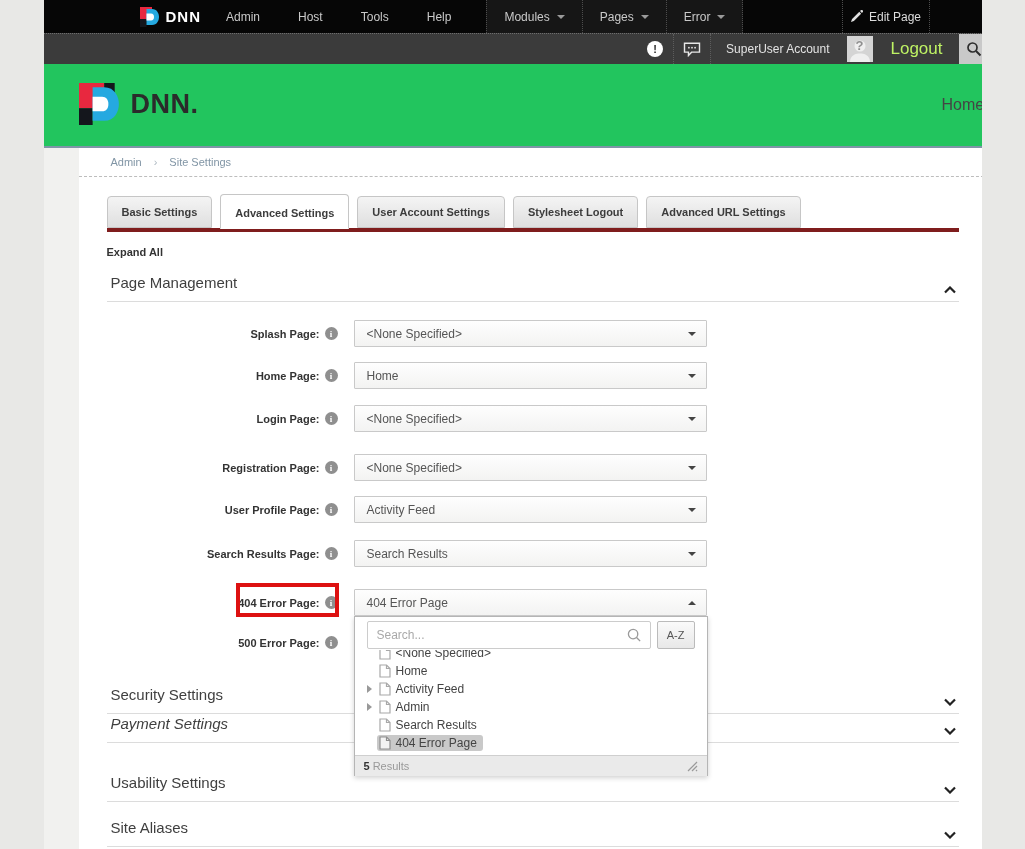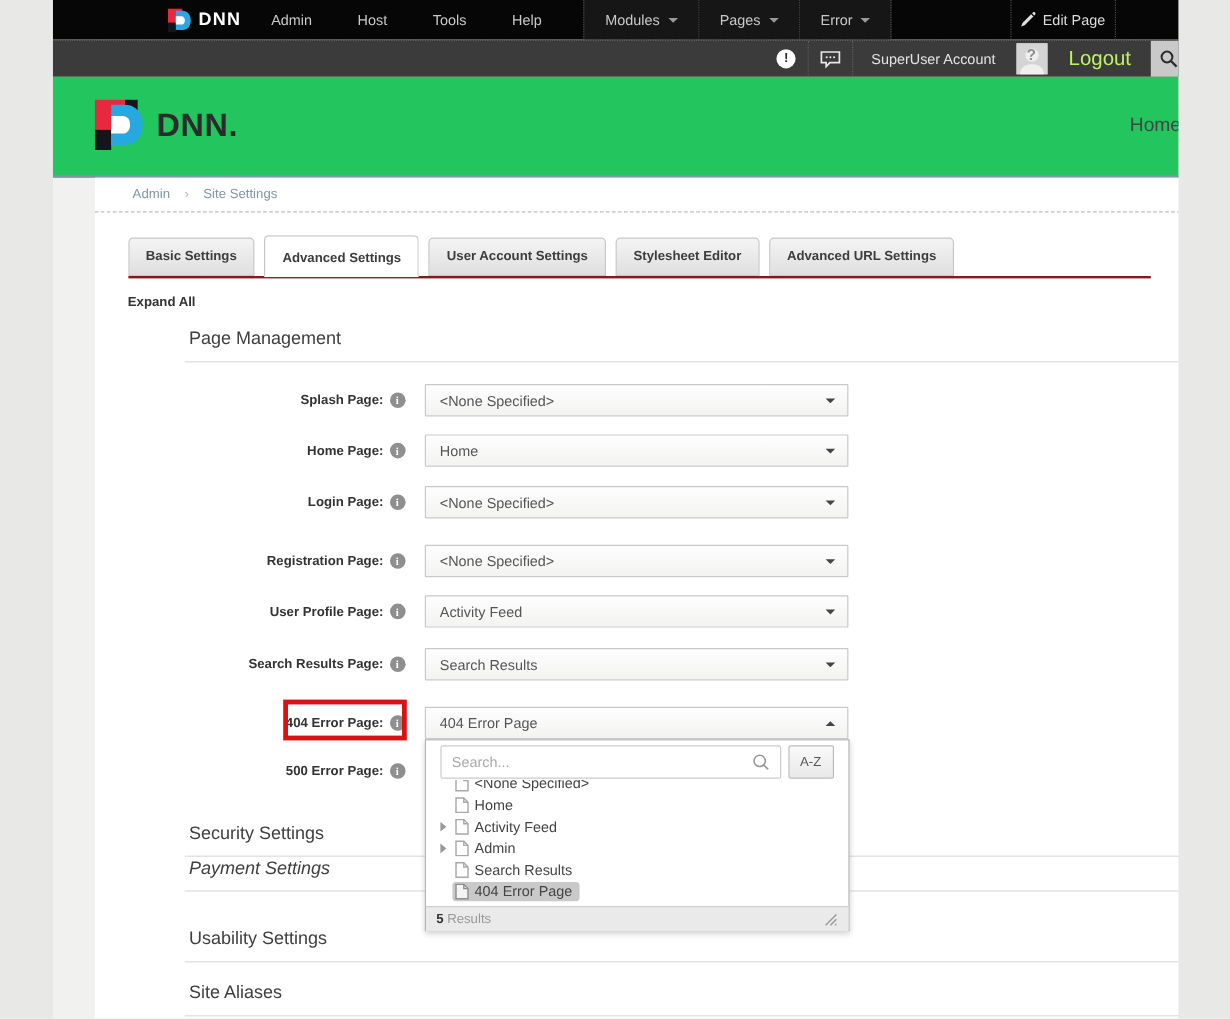--- a/index.html
+++ b/index.html
@@ -36,28 +36,28 @@
   .sh-logo-text { font-size:27px; font-weight:bold; color:#2b2b2b; letter-spacing:0.5px; }
   .sh-home { position:absolute; left:898px; top:32px; font-size:16px; color:#444; cursor:pointer; }
 
   
   .content { position:absolute; left:35px; top:148px; width:910px; height:701px; background:#fff; }
   .breadcrumb { position:absolute; left:32px; top:8px; display:flex; align-items:center; gap:12px; font-size:11px; color:#8195a5; }
   .bc-sep { color:#aeb9c2; font-size:11px; }
   .dashrule { position:absolute; left:0; top:28px; width:910px; border-bottom:1px dashed #bdbdbd; }
 
   
-  .tabstrip { position:absolute; left:28px; top:50px; width:852px; height:34px; display:flex; align-items:flex-end; border-bottom:2px solid #7f1d1d;text-align:center; }
+  .tabstrip { position:absolute; left:28px; top:50px; width:852px; height:34px; display:flex; align-items:flex-end; border-bottom:4px solid #7f1d1d;text-align:center; }
   .tab { font-size:11px; font-weight:bold; color:#3c3c3c; padding:9px 14px 9px; background:linear-gradient(#f4f4f4,#dfdfdf); border:1px solid #c6c6c6; border-radius:4px 4px 0 0; margin-right:8px; cursor:pointer; white-space:nowrap; }
   .tab.active { background:#fff; padding-top:12px; margin-bottom:-1px; border-bottom:1px solid #fff; }
 
   .expand-all { position:absolute; left:28px; top:98px; font-size:11px; font-weight:bold; color:#333; cursor:pointer; }
 
   
-  .section { position:absolute; left:28px; width:852px; height:28px; border-bottom:1px solid #dcdcdc; cursor:pointer;margin-left:47px; }
+  .section { position:absolute; left:28px; width:852px; height:28px; border-bottom:1px solid #dcdcdc; cursor:pointer; }
   .section .stitle { position:absolute; left:4px; top:0; font-size:15px; color:#3f3f3f; }
   .section .schev { position:absolute; right:3px; top:6px; }
   .sec-pm { top:126px; }
   .sec-security { top:538px; }
   .sec-payment { top:567px;font-style:italic; }
   .sec-usability { top:626px; }
   .sec-aliases { top:671px; }
 
   
   .frow { position:absolute; left:0; width:852px; height:27px; }
@@ -186,21 +186,21 @@
       <span>Admin</span>
       <span class="bc-sep">›</span>
       <span>Site Settings</span>
     </div>
     <div class="dashrule"></div>
 
     <div class="tabstrip">
       <div class="tab">Basic Settings</div>
       <div class="tab active">Advanced Settings</div>
       <div class="tab">User Account Settings</div>
-      <div class="tab">Stylesheet Editor</div>
+      <div class="tab">Stylesheet Logout</div>
       <div class="tab">Advanced URL Settings</div>
     </div>
 
     <div class="expand-all">Expand All</div>
 
     <div class="section sec-pm">
       <span class="stitle">Page Management</span>
       <span class="schev">
         <svg width="12" height="8" viewBox="0 0 12 8">
             <path d="M1 6.5 L6 1.5 L11 6.5" fill="none" stroke="#222" stroke-width="2.2"></path>

